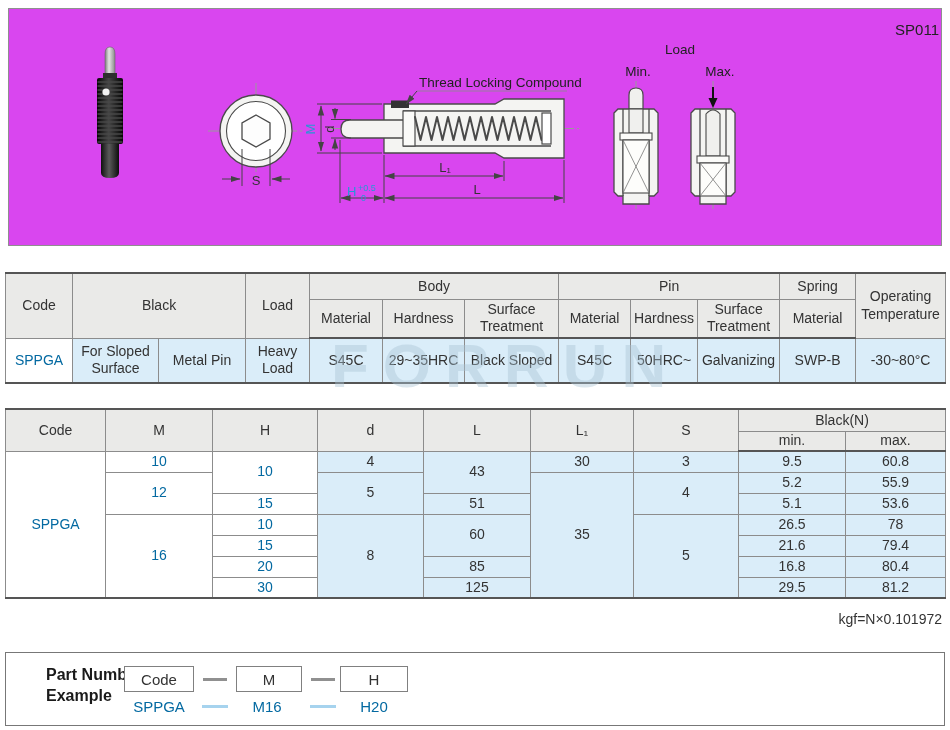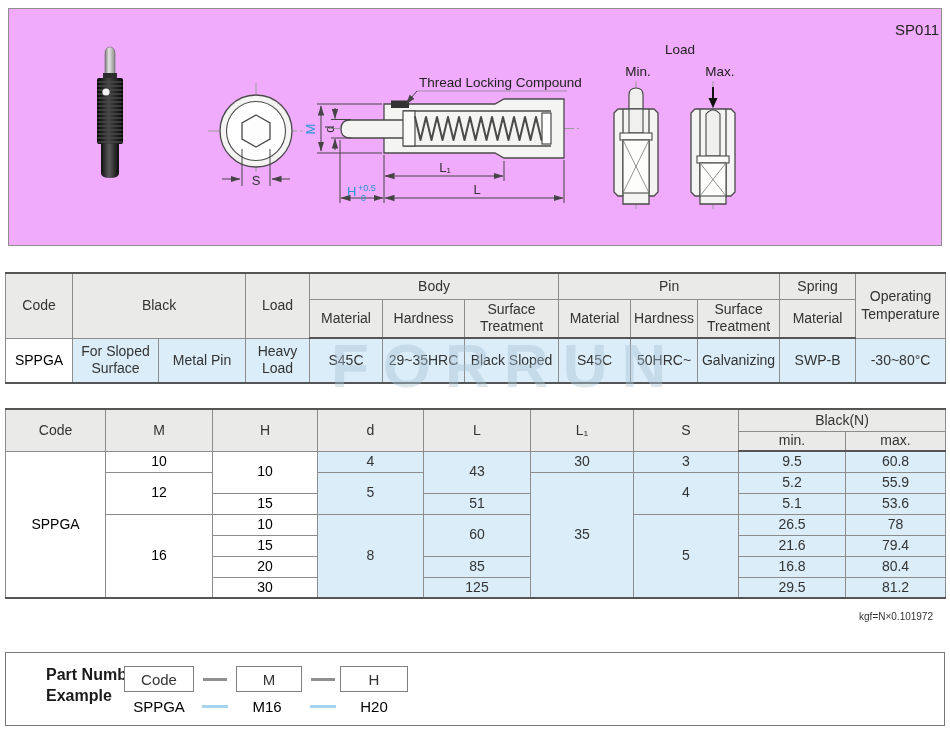--- a/index.html
+++ b/index.html
@@ -1,42 +1,42 @@
 <!DOCTYPE html>
 <html><head>
 <meta charset="utf-8">
 <style>
   html,body{margin:0;padding:0;background:#fff;}
   body{width:950px;height:730px;position:relative;font-family:"Liberation Sans","DejaVu Sans",sans-serif;color:#333;overflow:hidden;}
 
   
-  .draw-panel{position:absolute;left:8px;top:8px;width:932px;height:236px;border:1px solid #8f8f8f;background:#f0abfc;}
+  .draw-panel{position:absolute;left:8px;top:8px;width:932px;height:236px;border:1px solid #8f8f8f;background:#d946ef;}
   .draw-panel svg{position:absolute;left:0;top:0;}
 
   
   .watermark{position:absolute;left:331px;top:330px;font-size:62px;font-weight:bold;letter-spacing:14px;color:rgba(170,195,212,0.42);z-index:5;pointer-events:none;}
 
   
   table{border-collapse:collapse;table-layout:fixed;position:absolute;left:5px;background:#fff;}
   td,th{border:1px solid #8c8c8c;font-weight:normal;text-align:center;vertical-align:middle;font-size:14px;color:#333;padding:0 2px;line-height:1.25;}
   .spec-table{top:272px;width:940px;border-top:2px solid #555;border-bottom:2px solid #555;}
   .dim-table{top:408px;width:940px;border-top:2px solid #555;border-bottom:2px solid #555;}
   tr.hsep th{border-bottom:2px solid #555;}
   th{background:#eaeae8;}
   .bluebg{background:#daedf9;}
-  .blu{color:#000000;}
+  .blu{color:#0369a1;}
   .spec-table tr.h1{height:26px;}
   .spec-table tr.h2{height:39px;}
   .spec-table tr.dr{height:45px;}
   .dim-table tr.h1{height:22px;}
   .dim-table tr.h2{height:20px;}
   .dim-table tr.dr{height:21px;}
 
   
-  .kgf-note{position:absolute;top:611px;right:17px;font-size:10px;color:#333;}
+  .kgf-note{position:absolute;top:611px;right:8px;font-size:14px;color:#333;}
 
   
   .pn-box{position:absolute;left:5px;top:652px;width:938px;height:72px;border:1px solid #777;background:#fff;}
   .pn-title{position:absolute;left:40px;top:12px;width:120px;font-size:16px;font-weight:bold;color:#1a1a1a;line-height:1.3;}
   .pn-cell{position:absolute;top:13px;height:26px;border:1.5px solid #808080;display:flex;align-items:center;justify-content:center;font-size:15px;color:#333;background:#fff;box-sizing:border-box;}
   .pn-dash{position:absolute;top:25px;width:24px;height:2.5px;background:#909090;}
   .pn-val{position:absolute;top:44px;height:18px;font-size:15px;display:flex;align-items:center;justify-content:center;}
   .pn-dash-blue{position:absolute;top:52px;width:26px;height:2.5px;background:#a6d3ee;}
 
   

